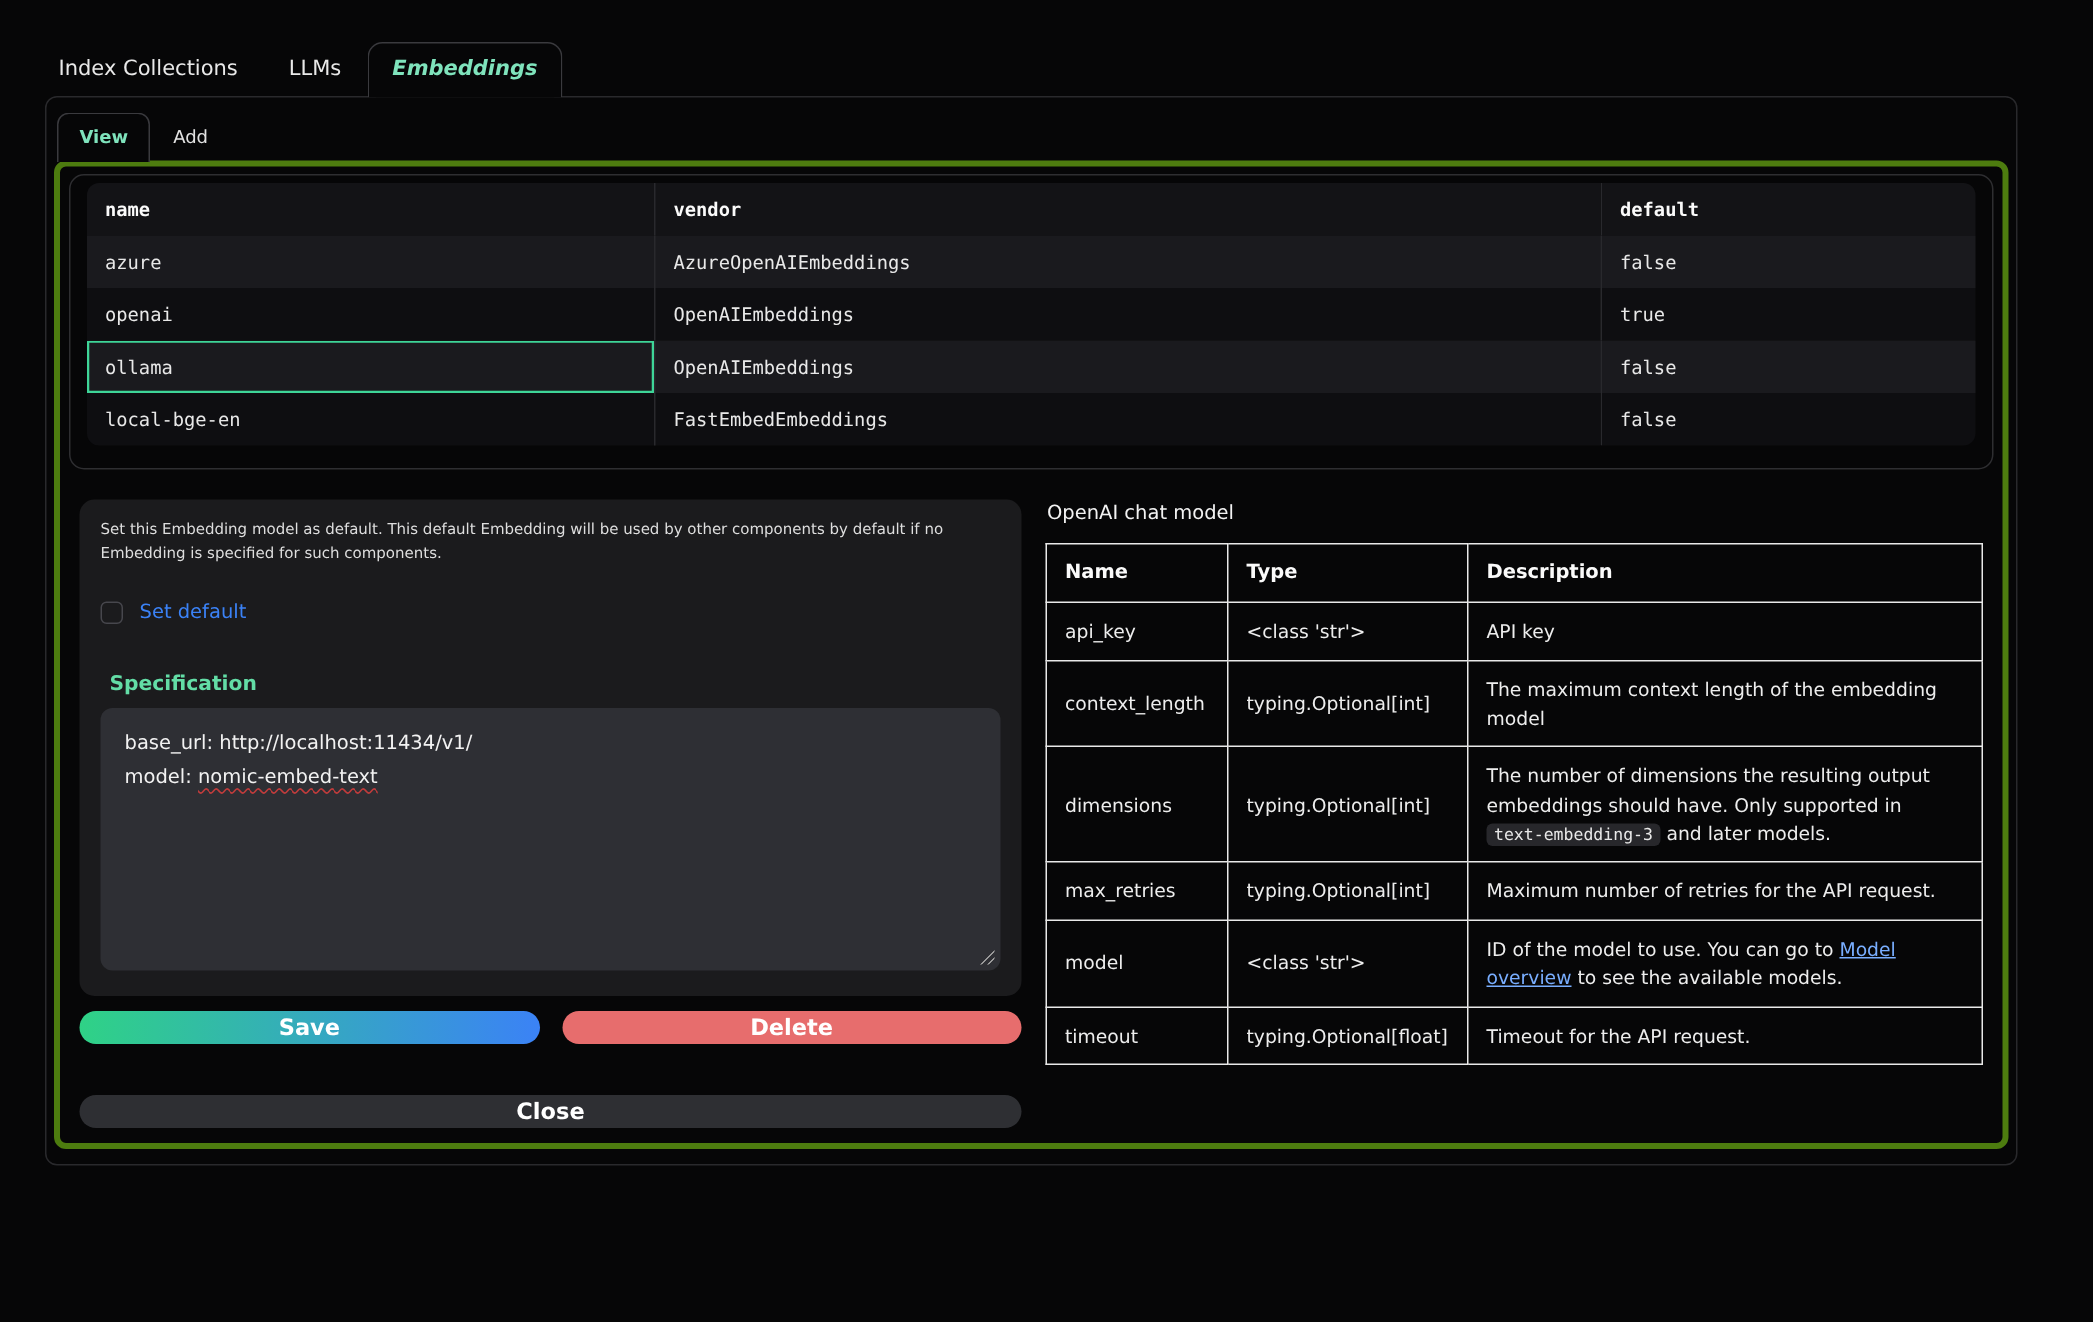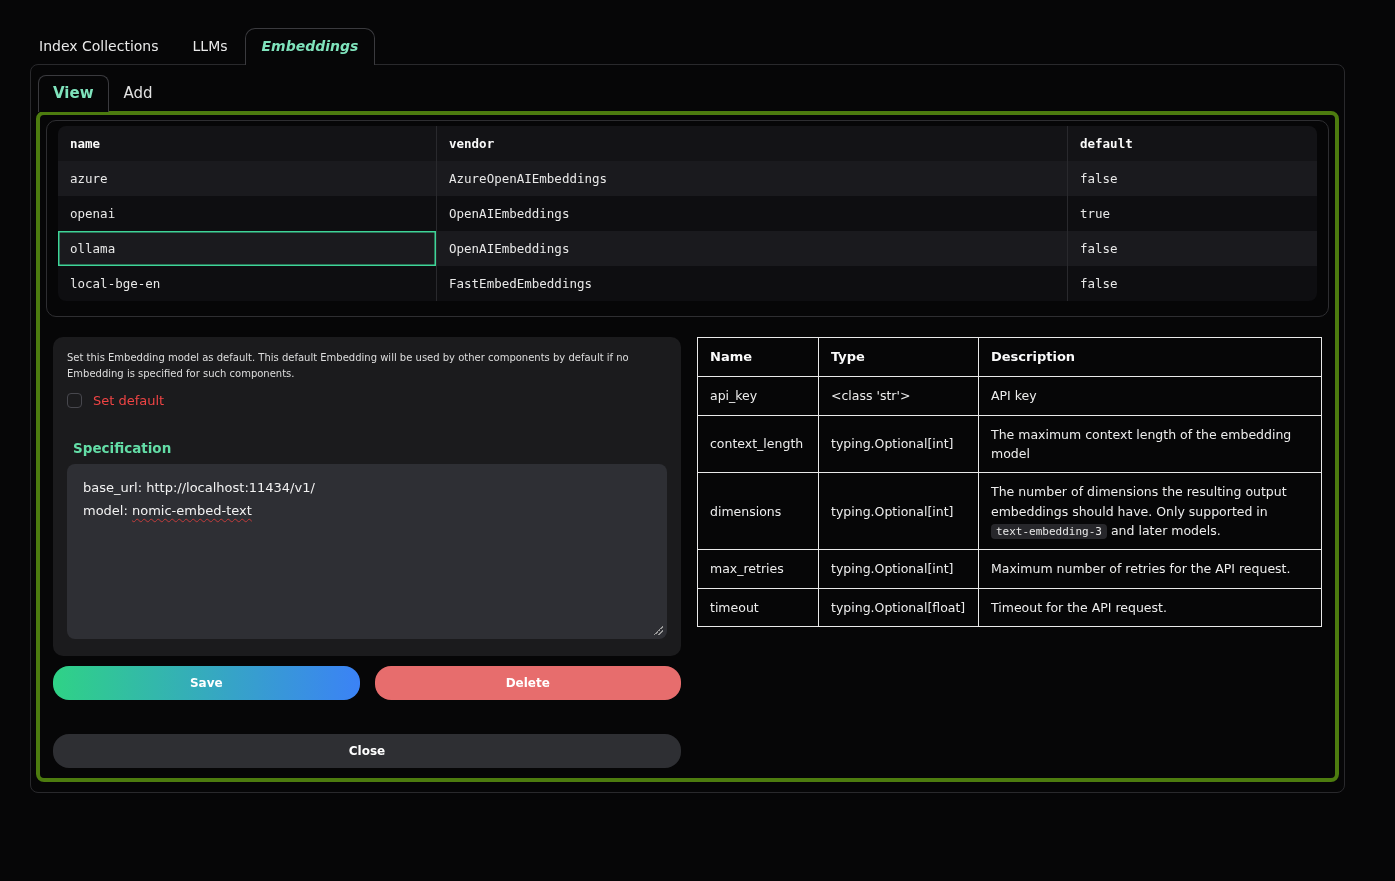--- a/index.html
+++ b/index.html
@@ -9,21 +9,21 @@
   
   .top-tabs { display:flex; padding:28px 0 0 22px; position:relative; z-index:2; }
   .top-tab { padding:9px 16px 11px; font-size:14px; color:#e9e9e9; border:1px solid transparent;
              border-bottom:none; border-radius:10px 10px 0 0; margin-bottom:-1px; cursor:default; white-space:nowrap; }
   .top-tab.active { color:#7fe3bc; font-weight:bold; border-color:#3a3a3e; background:#060607;font-style:italic; }
   
   .outer-card { margin:0 50px 0 30px; border:1px solid #29292c; border-radius:8px;
                 padding:10px 5px 10px 5px; position:relative; z-index:1; }
   
   .inner-tabs { display:flex; padding-left:2px; position:relative; z-index:2; }
-  .inner-tab { padding:8px 14px 10px; font-size:15px; color:#e2e2e2; border:1px solid transparent;
+  .inner-tab { padding:8px 14px 10px; font-size:12px; color:#e2e2e2; border:1px solid transparent;
                border-bottom:none; border-radius:8px 8px 0 0; margin-bottom:-1px; cursor:default; }
   .inner-tab.active { color:#7fe3bc; font-weight:bold; border-color:#3a3a3e; background:#060607; }
   .inner-card { border:4px solid #4d7c0f; border-radius:8px; padding:4px; }
   
   .table-box { margin:1px 2px 20px 2px; border:1px solid #2e2e31; border-radius:10px; padding:5px 11px 15px 11px; }
   table.emb { width:100%; border-collapse:separate; border-spacing:0;
               font-family:"DejaVu Sans Mono", monospace; font-size:12.5px; }
   table.emb th, table.emb td { height:35px; padding:0 12px; text-align:left; vertical-align:middle; }
   table.emb th { background:#131316; color:#fafafa; font-weight:bold; }
   table.emb th + th, table.emb td + td { border-left:1px solid #29292d; }
@@ -35,33 +35,33 @@
   table.emb tbody tr:last-child td:last-child { border-bottom-right-radius:8px; }
   table.emb td { color:#e8e8e8; }
   table.emb td.sel { box-shadow: inset 0 0 0 1.5px #3ed598; }
   
   .content-row { display:flex; gap:16px; margin:0 9px; align-items:flex-start; }
   .left-col { width:628px; flex:none; }
   .right-col { flex:1; min-width:0; }
   
   .panel { background:#1b1b1d; border-radius:10px; padding:13px 14px 17px 14px; }
   .panel .desc { font-size:10px; line-height:1.55; color:#dedede; max-width:604px; }
-  .cb-row { display:flex; align-items:center; gap:11px; margin-top:12px; font-size:13px; color:#ef4444; cursor:default; }
+  .cb-row { display:flex; align-items:center; gap:11px; margin-top:24px; font-size:13px; color:#3b82f6; cursor:default; }
   .cb { width:15px; height:15px; border:1.5px solid #47474d; border-radius:4px; background:transparent; flex:none; }
   .spec-head { margin:32px 0 0 6px; font-size:13.5px; font-weight:bold; color:#63dda6; }
   .spec-sub { margin-top:15px; font-size:11.8px; color:#cfcfcf; }
   .yaml-editor { position:relative; margin-top:8px; height:175px; background:#2e2f34; border-radius:8px;
                  padding:13px 16px; font-size:13px; line-height:1.75; color:#f2f2f2; overflow:hidden; }
   .misspell { text-decoration-line:underline; text-decoration-style:wavy; text-decoration-color:#c23b3b;
               text-decoration-thickness:1px; text-underline-offset:3px; }
   .resize-handle { position:absolute; right:4px; bottom:4px; width:10px; height:10px;
      background:linear-gradient(135deg, transparent 52%, #9a9a9a 52% 60%, transparent 60% 74%, #9a9a9a 74% 82%, transparent 82%); }
   
   .btn-row { display:flex; gap:15px; margin-top:10px; }
-  .btn { height:34px; border:none; border-radius:16px; font-family:inherit; font-size:12px; font-weight:bold;
+  .btn { height:22px; border:none; border-radius:16px; font-family:inherit; font-size:15px; font-weight:bold;
          color:#ffffff; cursor:pointer; display:flex; align-items:center; justify-content:center; }
   .btn.save { flex:1; background:linear-gradient(90deg,#2fd286 0%,#3b82f6 100%); }
   .btn.delete { flex:1; background:#e76d6d; }
   .btn.close { width:100%; margin-top:34px; margin-bottom:6px; background:#2e2f33; }
   
   .detail-title { font-size:13px; color:#f2f2f2; margin:2px 0 12px 1px; }
   table.detail { width:100%; border-collapse:collapse; font-size:12.5px; color:#ededed; table-layout:fixed; }
   table.detail th, table.detail td { border:1.5px solid #e9e9e9; padding:9px 12px; text-align:left;
                                      vertical-align:middle; line-height:1.55; }
   table.detail th { font-weight:bold; font-size:13px; color:#fafafa; }
@@ -146,20 +146,21 @@
             </div>
           </div>
           <div class="btn-row">
             <button class="btn save">Save</button>
             <button class="btn delete">Delete</button>
           </div>
           <button class="btn close">Close</button>
         </div>
 
         <div class="right-col">
+          <div class="detail-title">OpenAI chat model</div>
           <table class="detail">
             <colgroup>
                 <col class="c-name">
                 <col class="c-type">
                 <col>
               </colgroup>
             <thead>
                 <tr>
                   <th>Name</th>
                   <th>Type</th>
@@ -181,20 +182,25 @@
                   <td>dimensions</td>
                   <td>typing.Optional[int]</td>
                   <td>The number of dimensions the resulting output embeddings should have. Only supported in <span class="code">text-embedding-3</span> and later models.</td>
                 </tr>
                 <tr>
                   <td>max_retries</td>
                   <td>typing.Optional[int]</td>
                   <td>Maximum number of retries for the API request.</td>
                 </tr>
                 <tr>
+                  <td>model</td>
+                  <td>&lt;class 'str'&gt;</td>
+                  <td>ID of the model to use. You can go to <span class="dlink">Model overview</span> to see the available models.</td>
+                </tr>
+                <tr>
                   <td>timeout</td>
                   <td>typing.Optional[float]</td>
                   <td>Timeout for the API request.</td>
                 </tr>
               </tbody>
           </table>
         </div>
 
       </div>
     </div>

